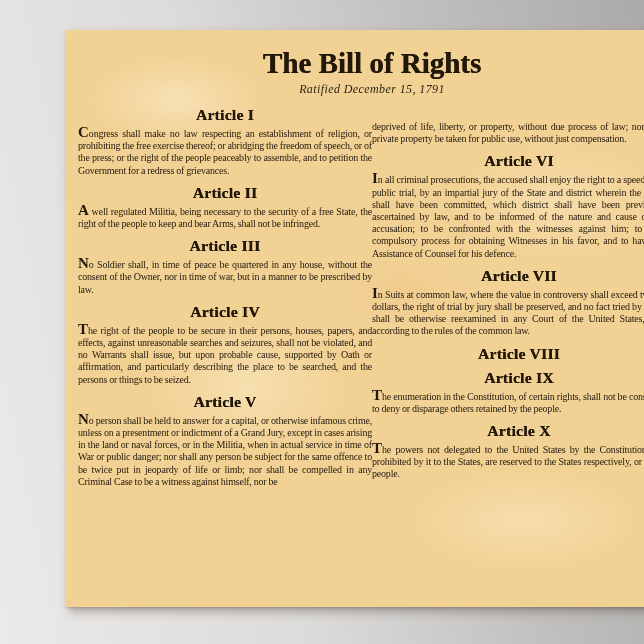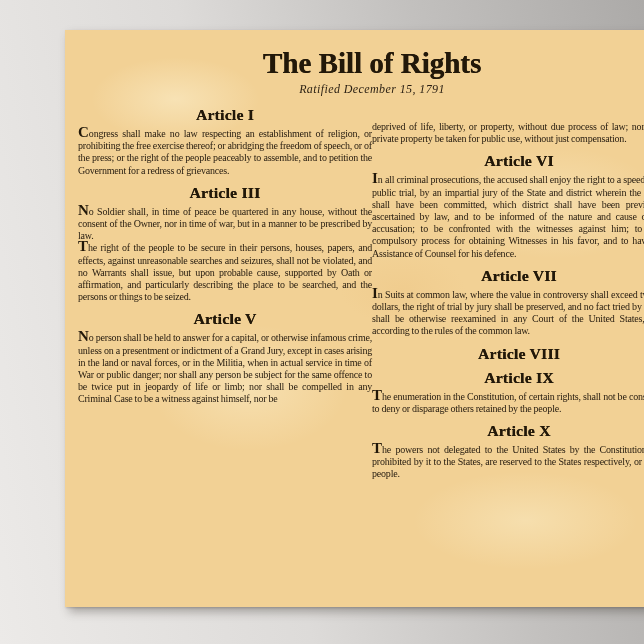--- a/index.html
+++ b/index.html
@@ -94,24 +94,29 @@
     <div class="subtitle">Ratified December 15, 1791</div>
 
     <div class="cols">
 
       <div class="col">
         <div class="article">
           <div class="art-heading">Article I</div>
           <p class="art-body"><span class="dropcap">C</span><span>ongress shall make no law respecting an establishment of religion, or prohibiting the free exercise thereof; or abridging the freedom of speech, or of the press; or the right of the people peaceably to assemble, and to petition the Government for a redress of grievances.</span></p>
         </div>
         <div class="article">
+          <div class="art-heading">Article II</div>
+          <p class="art-body"><span class="dropcap">A</span><span> well regulated Militia, being necessary to the security of a free State, the right of the people to keep and bear Arms, shall not be infringed.</span></p>
+        </div>
+        <div class="article">
           <div class="art-heading">Article III</div>
           <p class="art-body"><span class="dropcap">N</span><span>o Soldier shall, in time of peace be quartered in any house, without the consent of the Owner, nor in time of war, but in a manner to be prescribed by law.</span></p>
         </div>
         <div class="article">
+          <div class="art-heading">Article IV</div>
           <p class="art-body"><span class="dropcap">T</span><span>he right of the people to be secure in their persons, houses, papers, and effects, against unreasonable searches and seizures, shall not be violated, and no Warrants shall issue, but upon probable cause, supported by Oath or affirmation, and particularly describing the place to be searched, and the persons or things to be seized.</span></p>
         </div>
         <div class="article">
           <div class="art-heading">Article V</div>
           <p class="art-body"><span class="dropcap">N</span><span>o person shall be held to answer for a capital, or otherwise infamous crime, unless on a presentment or indictment of a Grand Jury, except in cases arising in the land or naval forces, or in the Militia, when in actual service in time of War or public danger; nor shall any person be subject for the same offence to be twice put in jeopardy of life or limb; nor shall be compelled in any Criminal Case to be a witness against himself, nor be</span></p>
         </div>
       </div>
 
       <div class="col">
         <p class="art-body cont">deprived of life, liberty, or property, without due process of law; nor shall private property be taken for public use, without just compensation.</p>

